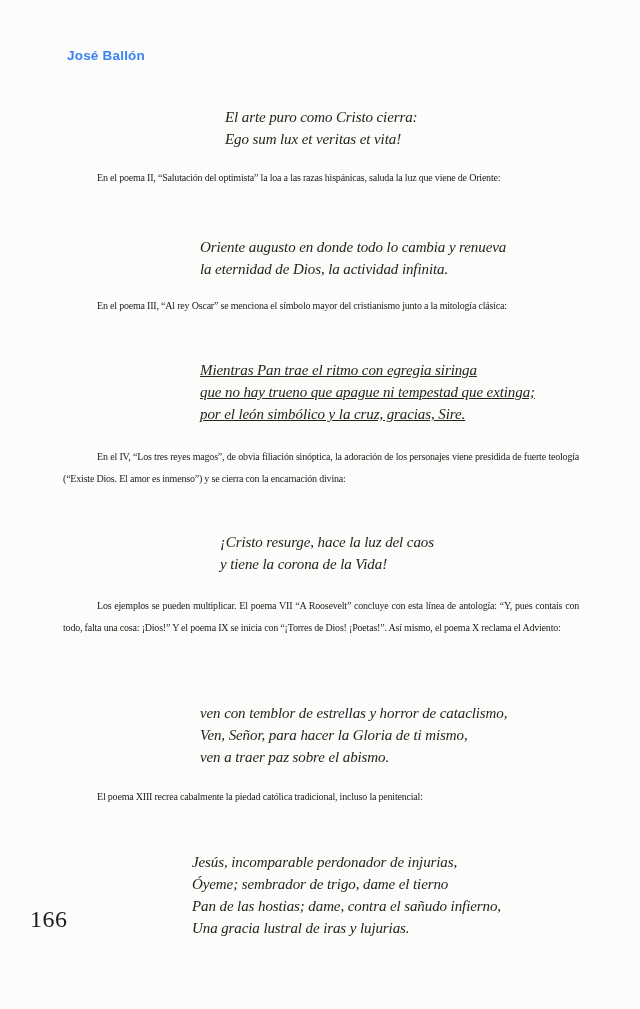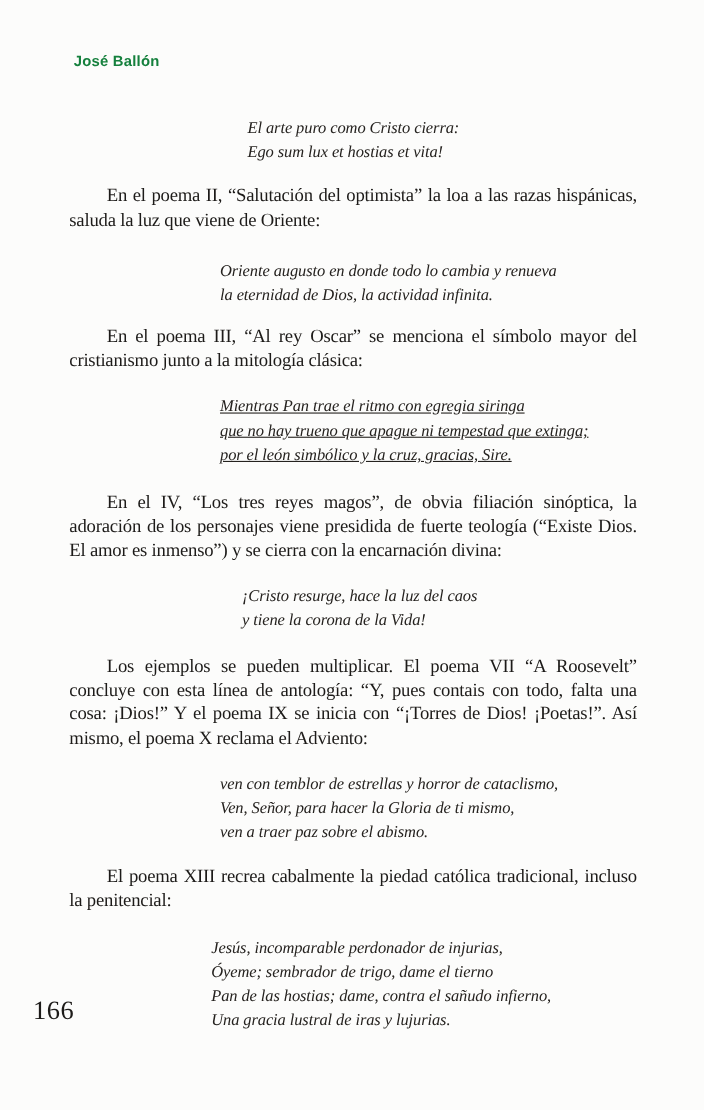--- a/index.html
+++ b/index.html
@@ -20,29 +20,29 @@
     inset: 0;
   }
   .running-header {
     position: absolute;
     left: 67px;
     top: 48px;
     font-family: "Liberation Sans", sans-serif;
     font-size: 13.5px;
     font-weight: 600;
     letter-spacing: 0.2px;
-    color: #15803d;
+    color: #3b82f6;
   }
   .para {
     position: absolute;
     left: 63px;
     width: 516px;
     margin: 0;
     font-family: "Liberation Serif", serif;
-    font-size: 17px;
+    font-size: 10px;
     line-height: 21.5px;
     letter-spacing: -0.2px;
     text-align: justify;
     text-indent: 34px;
     color: #1d1b19;
   }
   .verse {
     position: absolute;
     font-family: "Liberation Serif", serif;
     font-style: italic;
@@ -77,21 +77,21 @@
 </style>
 </head>
 <body>
 
 <div class="page">
 
   <div class="running-header">José Ballón</div>
 
   <div class="verse" id="v1">
     <div class="vline">El arte puro como Cristo cierra:</div>
-    <div class="vline">Ego sum lux et hostias et vita!</div>
+    <div class="vline">Ego sum lux et veritas et vita!</div>
   </div>
 
   <p class="para" id="p1">En el poema II, “Salutación del optimista” la loa a las razas hispánicas, saluda la luz que viene de Oriente:</p>
 
   <div class="verse" id="v2">
     <div class="vline">Oriente augusto en donde todo lo cambia y renueva</div>
     <div class="vline">la eternidad de Dios, la actividad infinita.</div>
   </div>
 
   <p class="para" id="p2">En el poema III, “Al rey Oscar” se menciona el símbolo mayor del cristianismo junto a la mitología clásica:</p>

